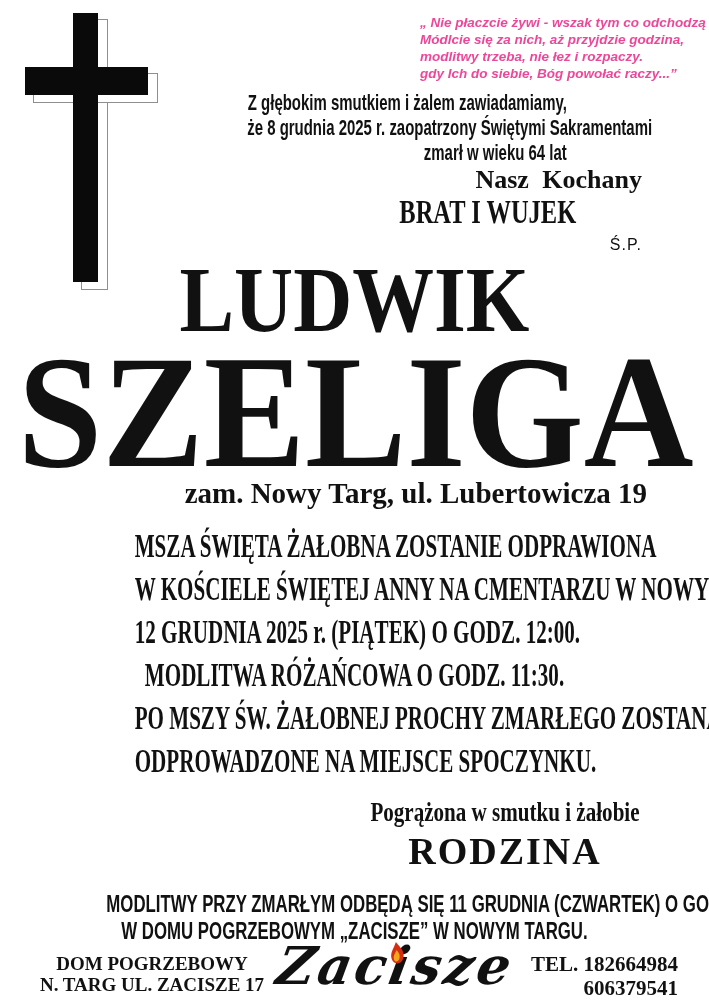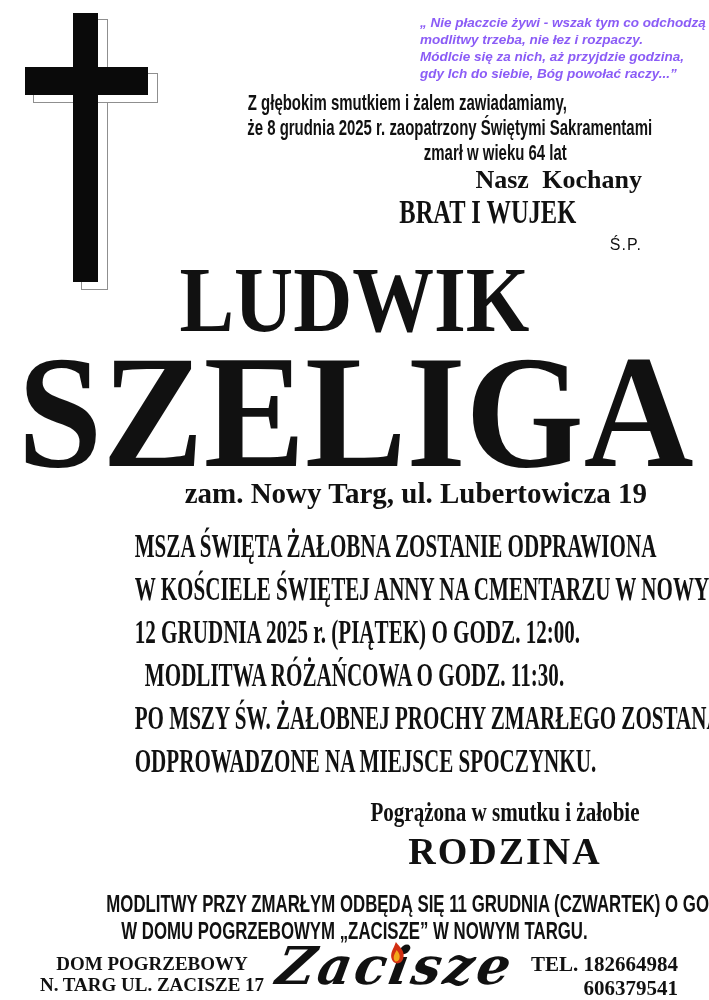--- a/index.html
+++ b/index.html
@@ -12,21 +12,21 @@
   .nowrap{white-space:nowrap;}
 
   
   .cross-shadow .bar{position:absolute;background:#fff;border:1.5px solid #8f8f8f;}
   .cross-black  .bar{position:absolute;background:#0a0a0a;}
 
   
   .epigraph{
     left:420px;top:14px;width:282px;
     font-style:italic;font-weight:bold;
-    font-size:13.5px;line-height:17px;color:#8b5cf6;
+    font-size:13.5px;line-height:17px;color:#ec4899;
   }
 
   
   .top-block{left:172px;top:90px;width:470px;text-align:right;}
   .sans-cond{
     font-weight:bold;font-size:22px;line-height:25px;
     transform:scaleX(0.68);transform-origin:50% 50%;white-space:nowrap;
   }
   .intro-line{
     font-family:"Liberation Serif",serif;font-weight:bold;
@@ -111,22 +111,22 @@
   <div class="bar" style="left:81px;top:19px;width:25px;height:269px;"></div>
   <div class="bar" style="left:33px;top:73px;width:123px;height:28px;"></div>
 </div>
 <div class="abs cross-black">
   <div class="bar" style="left:73px;top:13px;width:25px;height:269px;"></div>
   <div class="bar" style="left:25px;top:67px;width:123px;height:28px;"></div>
 </div>
 
 <div class="abs epigraph">
   <div class="nowrap">„ Nie płaczcie żywi - wszak tym co odchodzą</div>
+  <div class="nowrap">Módlcie się za nich, aż przyjdzie godzina,</div>
   <div class="nowrap">modlitwy trzeba, nie łez i rozpaczy.</div>
-  <div class="nowrap">Módlcie się za nich, aż przyjdzie godzina,</div>
   <div class="nowrap">gdy Ich do siebie, Bóg powołać raczy...”</div>
 </div>
 
 <div class="abs top-block">
   <div class="sans-cond">Z głębokim smutkiem i żalem zawiadamiamy,</div>
   <div class="sans-cond">że 8 grudnia 2025 r. zaopatrzony Świętymi Sakramentami</div>
   <div class="sans-cond">zmarł w wieku 64 lat</div>
   <div class="intro-line">Nasz Kochany</div>
   <div class="relation-line">BRAT I WUJEK</div>
   <div class="sp-line">Ś.P.</div>

